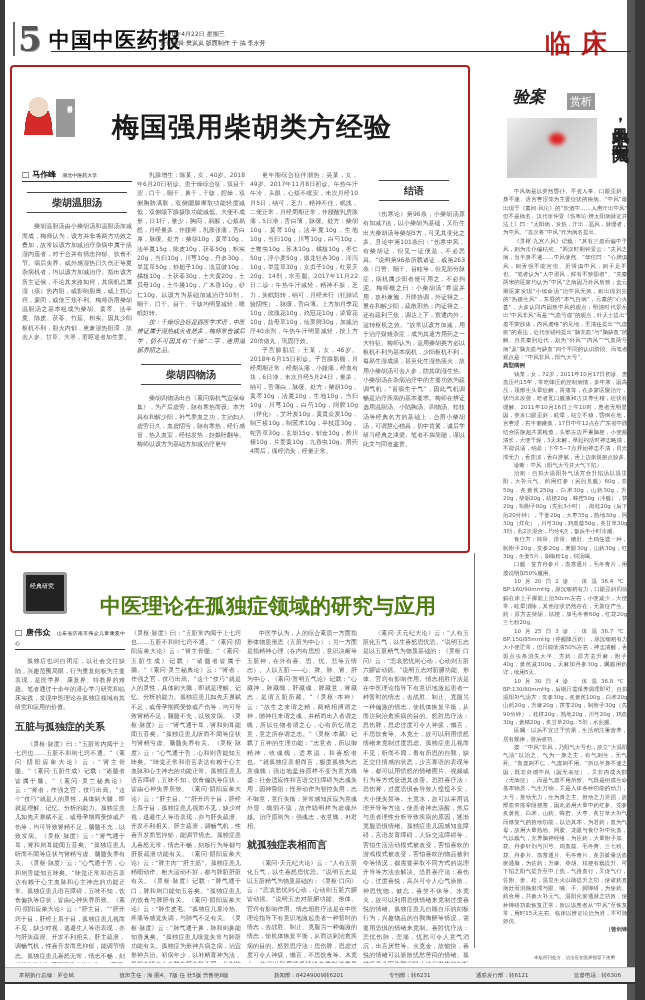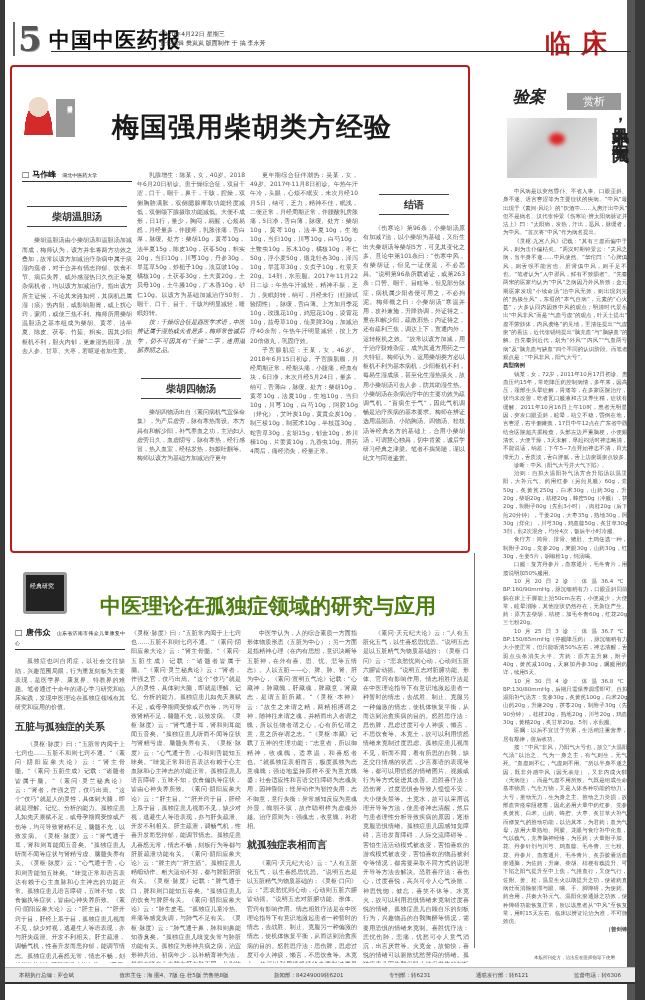--- a/index.html
+++ b/index.html
@@ -14,25 +14,25 @@
 .masthead-rule{position:absolute;left:46px;top:51px;width:580px;height:1px;background:#333}
 .feature-box{position:absolute;left:5px;top:65px;width:460px;height:488px;border:2px solid #b91c1c;border-radius:4px}
 .portrait{position:absolute;left:10px;top:28px;width:33px;height:40px;background:radial-gradient(circle at 50% 30%,#eed8c8 0 30%,transparent 31%),radial-gradient(ellipse at 50% 100%,#d42a2a 0 60%,transparent 61%);background-color:#fff}
 .portrait-tag{position:absolute;left:44px;top:32px;width:19px;height:38px;background:#999;color:#fff;font-size:5px;writing-mode:vertical-rl;padding:3px 2px;line-height:7px}
 .main-title{position:absolute;left:100px;top:42px;font-size:27px;font-weight:bold;color:#1a1a1a;letter-spacing:1px}
 .col{position:absolute;font-size:6px;line-height:9.2px;color:#555;text-align:justify}
 .col p{text-indent:2em}
 .col .note{font-style:italic;color:#444}
 .author{font-size:8px;font-weight:bold;color:#222;border-bottom:1px solid #333;padding-bottom:1px;margin-bottom:6px}
 .author .affil{font-size:5px;font-weight:normal;margin-left:6px}
-.subhead{text-align:center;font-size:10px;font-weight:bold;color:#333;margin:24px auto 8px;width:100px;border-top:1px solid #444;border-bottom:1px solid #444;padding:5px 0}
+.subhead{text-align:center;font-size:10px;font-weight:bold;color:#333;margin:10px auto 8px;width:100px;border-top:1px solid #444;border-bottom:1px solid #444;padding:5px 0}
 .subhead2{font-size:10px;font-weight:bold;color:#333;margin:10px 0 8px}
 .sidebar{position:absolute;left:478px;top:65px;width:150px;height:880px}
 .sb-head{position:absolute;left:30px;top:22px;font-family:Liberation Mono, monospace;font-size:16px;font-weight:bold;color:#222;font-style:italic}
-.sb-tag{position:absolute;left:84px;top:28px;background:#999;color:#fff;font-size:11px;padding:1px 16px}
+.sb-tag{position:absolute;left:84px;top:28px;background:#999;color:#fff;font-size:11px;padding:1px 3px}
 .sb-img{position:absolute;left:24px;top:53px;width:90px;height:60px;background:linear-gradient(135deg,#f0f0f0,#ccc 40%,#e8e8e8);overflow:hidden}
 .sb-img::after{content:"";position:absolute;left:42px;top:15px;width:16px;height:12px;border-radius:50%;background:#e02424;filter:blur(2px)}
 .sb-title{position:absolute;left:130px;top:50px;width:18px;font-size:17px;font-weight:bold;color:#222;line-height:21px;writing-mode:vertical-rl}
 .sb-body{position:absolute;left:20px;top:122px;width:130px;font-size:5.5px;line-height:8.3px;color:#555;text-align:justify}
 .sb-body p{text-indent:2em}
 .sb-body .lbl{font-weight:bold;color:#333}
 .classic-logo{position:absolute;left:18px;top:572px;width:44px;height:42px;background:#222;border:3px solid #999;border-radius:3px;color:#fff;font-size:6px;padding:7px 4px}
 .article2-title{position:absolute;left:95px;top:592px;font-family:"DejaVu Serif",serif;font-size:21px;font-weight:bold;color:#4d7c0f;letter-spacing:0}
 .footer{position:absolute;left:0;top:967px;width:630px;height:17px;background:#e8e8e8;border-top:1px solid #bbb;border-bottom:2px solid #333;font-size:5.5px;color:#444;display:flex;justify-content:space-between;align-items:center;padding:0 14px}
 .copyright{position:absolute;right:12px;top:955px;font-size:4.5px;color:#555}

